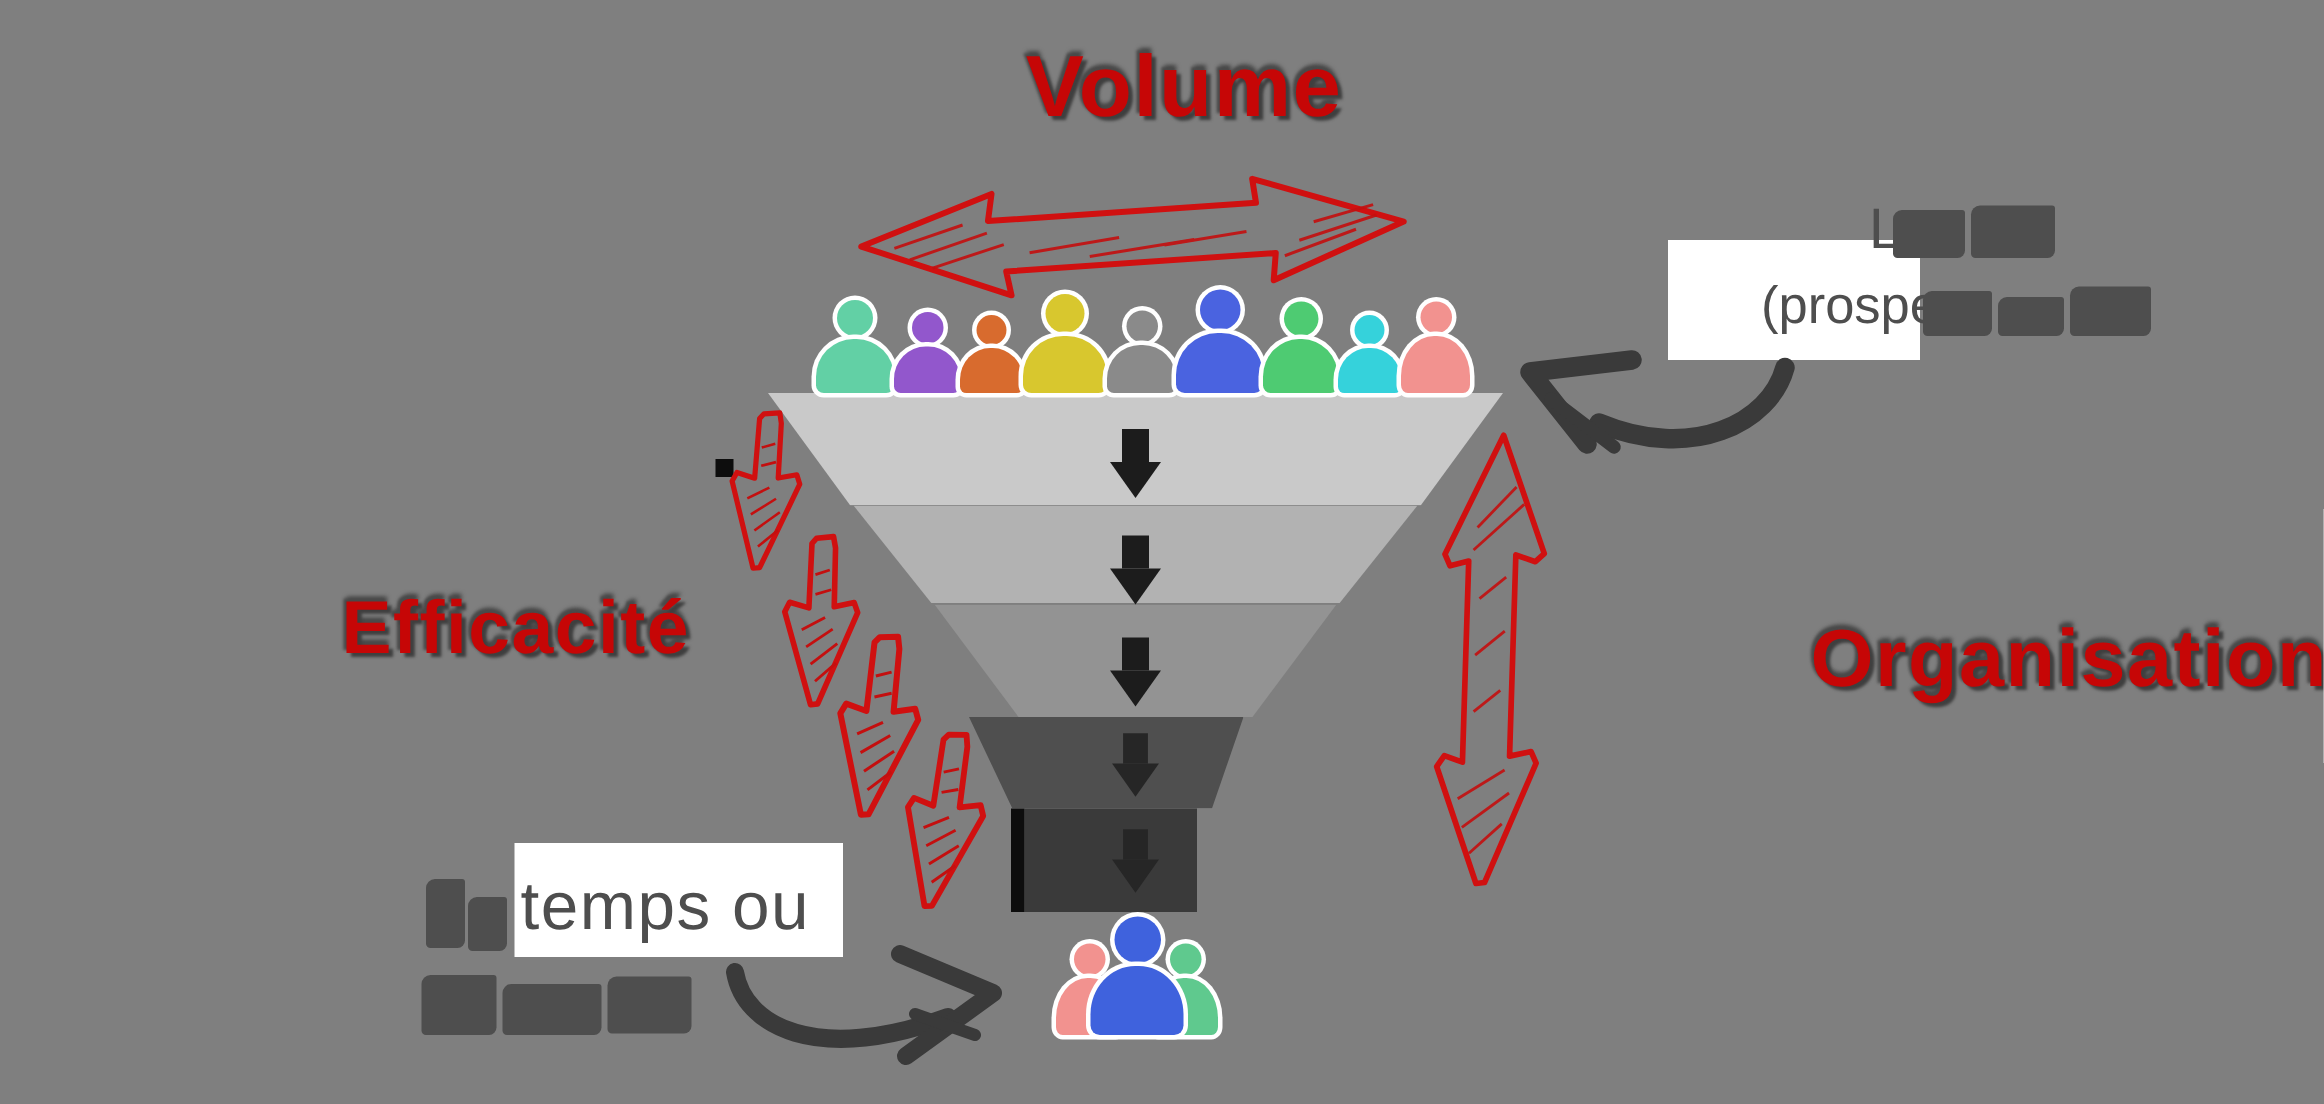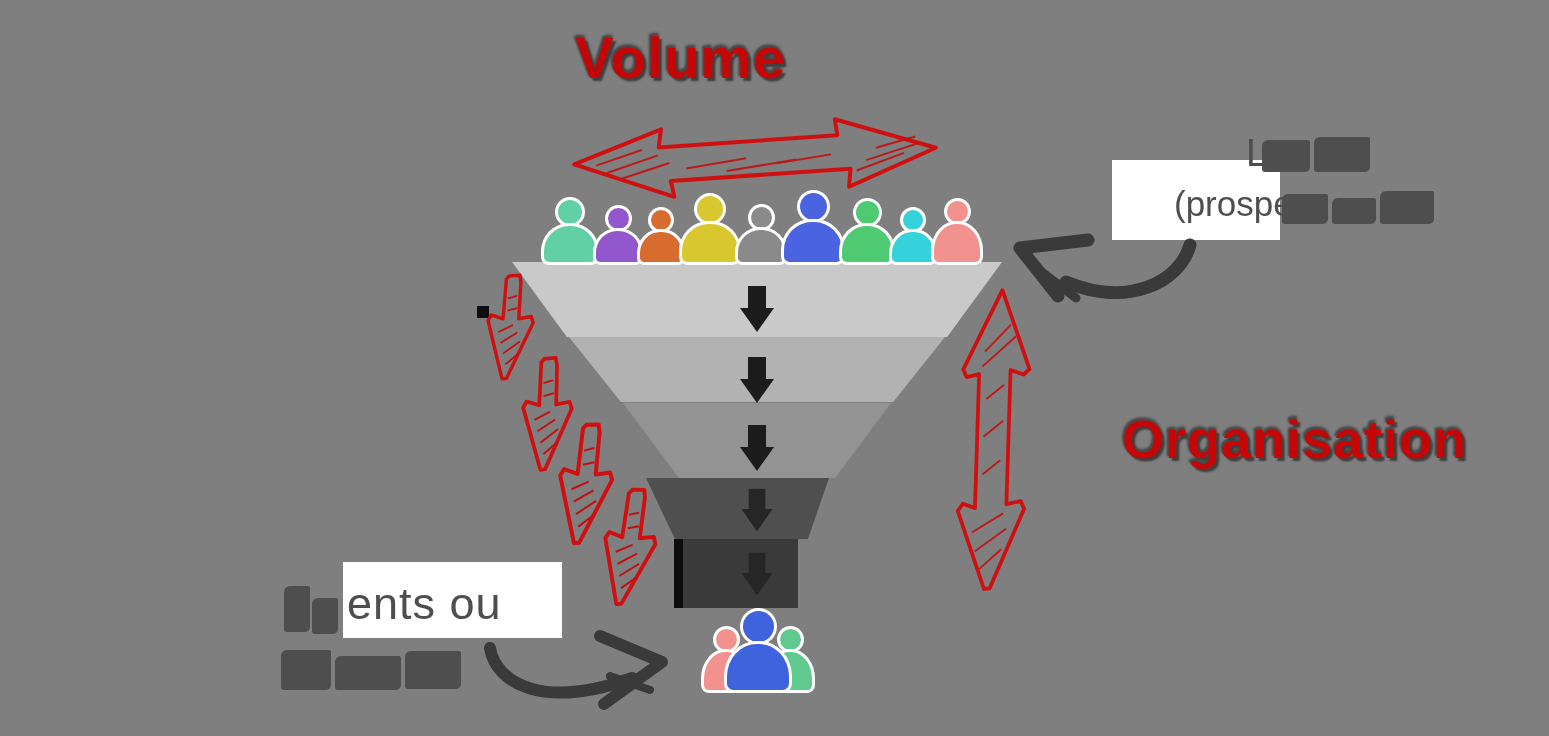--- a/index.html
+++ b/index.html
@@ -1,21 +1,21 @@
 <!DOCTYPE html>
 <html><head>
 <meta charset="utf-8">
 <style>
   html,body{margin:0;padding:0;}
   body{font-family:"Liberation Sans", sans-serif;}
   #canvas{position:relative;width:1549px;height:736px;background:#7f7f7f;overflow:hidden;}
 
   
   .red-title{
-    position:absolute;color:#c60606;font-weight:bold;text-align:left;
+    position:absolute;color:#c60606;font-weight:bold;text-align:right;
     text-shadow:3px 3px 2px #3f3f3f,-2px -2px 2px #4a4a4a,0 -3px 3px #474747;
     letter-spacing:1px;white-space:nowrap;
   }
   #volume-title{left:575px;top:24px;width:320px;font-size:58px;}
   #efficacite-title{left:40px;top:380px;width:420px;font-size:50px;line-height:76px;}
   #organisation-title{left:1122px;top:408px;width:430px;font-size:54px;}
   #organisation-subtitle{left:1080px;top:482px;width:430px;font-size:29px;font-style:italic;letter-spacing:0;}
 
   
   .gray-text{position:absolute;color:#4e4e4e;white-space:nowrap;}
@@ -66,20 +66,21 @@
   .sk{position:absolute;z-index:5;}
   svg{display:block;overflow:visible;}
 </style>
 </head>
 <body>
 
 <div id="canvas" style="background: rgb(127, 127, 127);">
 
   <div id="volume-title" class="red-title">Volume</div>
   <div id="efficacite-title" class="red-title">
+    <div>Efficacité</div>
   </div>
   <div id="organisation-title" class="red-title">Organisation</div>
 
   <div id="tier-1" class="tier" style="background: rgb(201, 201, 201);"></div>
   <div id="tier-2" class="tier" style="background: rgb(178, 178, 178);"></div>
   <div id="tier-3" class="tier" style="background: rgb(147, 147, 147);"></div>
   <div id="tier-4" class="tier" style="background: rgb(79, 79, 79);"></div>
   <div id="tier-5" class="tier" style="background: rgb(58, 58, 58);"></div>
   <div class="blackbit" style="left:674px;top:539px;width:9px;height:69px;"></div>
   <div class="blackbit" style="left:477px;top:306px;width:12px;height:12px;"></div>
@@ -157,21 +158,21 @@
         <div class="head"></div>
         <div class="torso"></div>
       </div>
   </div>
 
   <div id="leads-box" class="wbox"></div>
   <div id="clients-box" class="wbox"></div>
 
   <div id="leads-frag1" class="gray-text">L</div>
   <div id="leads-frag2" class="gray-text">(prospe</div>
-  <div id="clients-frag1" class="gray-text">ents ou</div>
+  <div id="clients-frag1" class="gray-text">temps ou</div>
 
   <div class="redact" style="left:1262px;top:140px;width:48px;height:32px;"></div>
   <div class="redact" style="left:1314px;top:137px;width:56px;height:35px;"></div>
   <div class="redact" style="left:1282px;top:194px;width:46px;height:30px;"></div>
   <div class="redact" style="left:1332px;top:198px;width:44px;height:26px;"></div>
   <div class="redact" style="left:1380px;top:191px;width:54px;height:33px;"></div>
   <div class="redact" style="left:284px;top:586px;width:26px;height:46px;"></div>
   <div class="redact" style="left:312px;top:598px;width:26px;height:36px;"></div>
   <div class="redact" style="left:281px;top:650px;width:50px;height:40px;"></div>
   <div class="redact" style="left:335px;top:656px;width:66px;height:34px;"></div>

